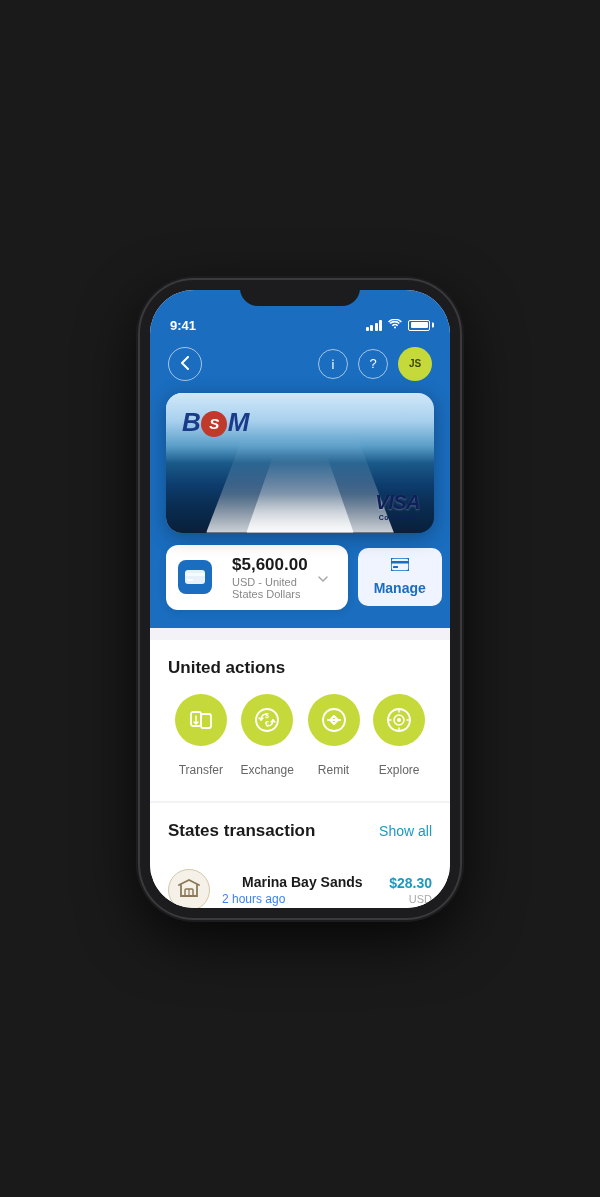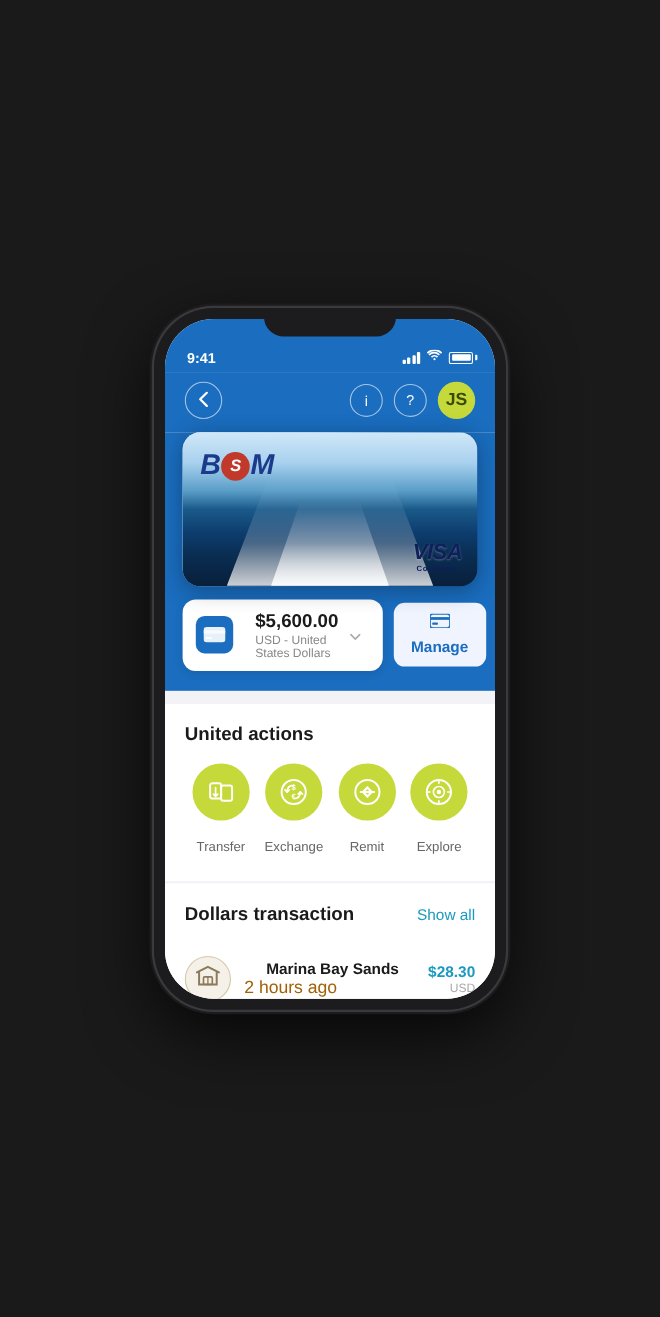--- a/index.html
+++ b/index.html
@@ -195,21 +195,21 @@
 
     .avatar-btn {
       width: 34px;
       height: 34px;
       border-radius: 50%;
       background: #c5d93a;
       display: flex;
       align-items: center;
       justify-content: center;
       cursor: pointer;
-      font-size: 16px;
+      font-size: 10px;
       font-weight: 700;
       color: #3a4a00;
     }
 
     .visa-card {
       border-radius: 16px;
       overflow: hidden;
       height: 140px;
       position: relative;
       background: linear-gradient(135deg, #e8f4ff 0%, #b8d8f0 30%, #1a6dbf 60%, #0a3a6e 100%);
@@ -461,22 +461,22 @@
     }
 
     .txn-name {
       font-size: 14px;
       font-weight: 600;
       color: #1a1a1a;
       margin-left: 20px;
     }
 
     .txn-time {
-      font-size: 16px;
-      color: #a16207;
+      font-size: 12px;
+      color: #3b82f6;
       margin-top: 2px;
     }
 
     .txn-amount-wrap {
       text-align: right;
     }
 
     .txn-amount {
       font-size: 14px;
       font-weight: 700;
@@ -645,21 +645,21 @@
               </svg>
             </div>
             <span class="action-label">Explore</span>
           </div>
 
         </div>
       </div>
 
       <div class="transactions-section">
         <div class="section-header">
-          <div class="section-title" style="margin-bottom:0;">Dollars transaction</div>
+          <div class="section-title" style="margin-bottom:0;">States transaction</div>
           <span class="show-all-link">Show all</span>
         </div>
 
         <div class="transaction-item">
           <div class="txn-icon">
             <span>
               <svg width="22" height="22" viewBox="0 0 22 22" fill="none">
                 <path d="M3 8 L3 19 L19 19 L19 8" stroke="#8a7a5a" stroke-width="1.8" fill="none" stroke-linecap="round"></path>
                 <path d="M1 8 L11 3 L21 8" stroke="#8a7a5a" stroke-width="1.8" fill="none" stroke-linecap="round"></path>
                 <rect x="7" y="12" width="8" height="7" rx="1" stroke="#8a7a5a" stroke-width="1.5" fill="none"></rect>

